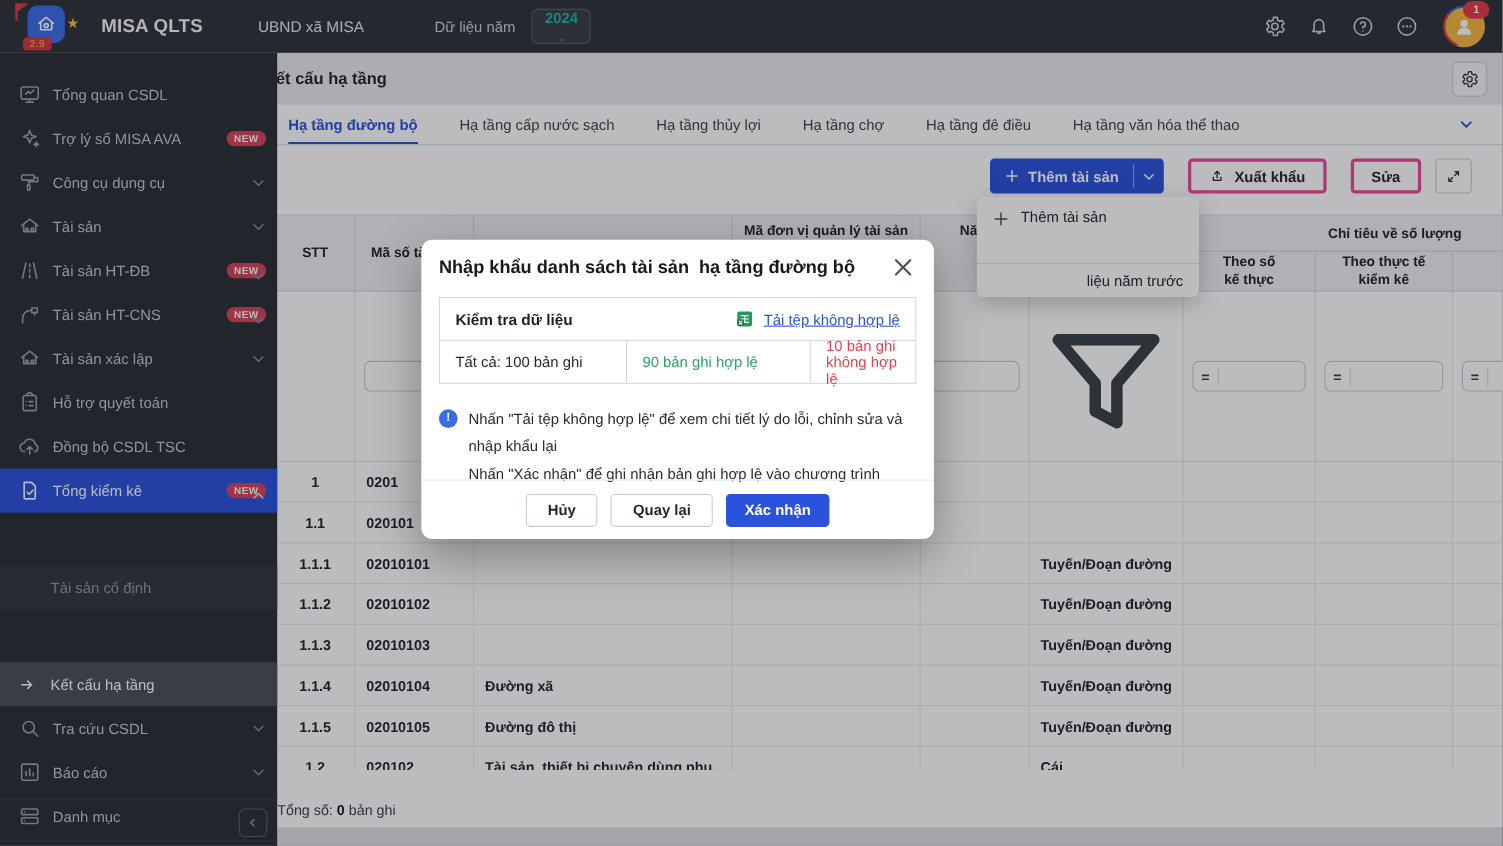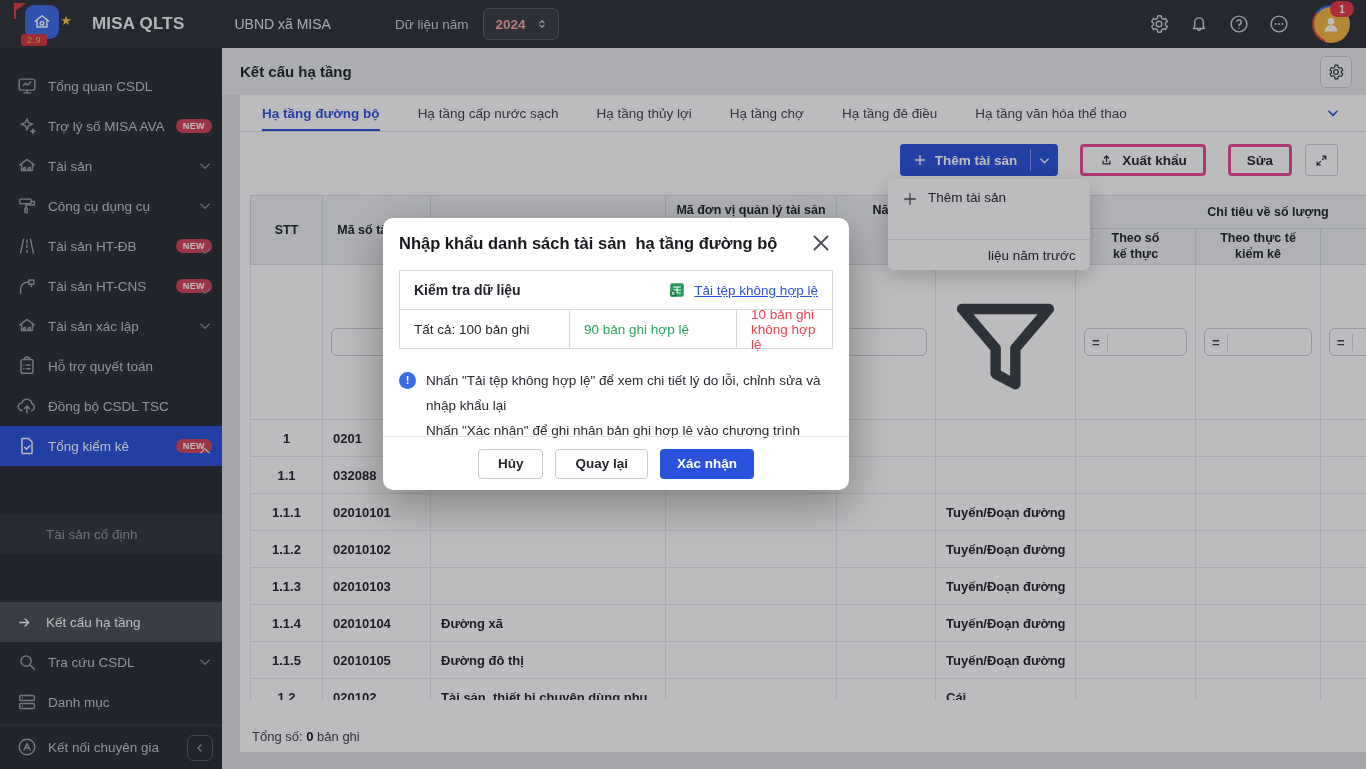--- a/index.html
+++ b/index.html
@@ -11,30 +11,30 @@
   .topbar{position:absolute;left:0;top:0;width:1366px;height:48px;background:#30333a;display:flex;align-items:center;z-index:3;}
   .logo{position:relative;width:62px;height:44px;margin-left:12px;flex:0 0 auto;}
   .logo-sq{position:absolute;left:13px;top:3px;width:34px;height:34px;border-radius:9px;background:#3b6ce8;display:flex;align-items:center;justify-content:center;}
   .logo-flag{position:absolute;left:2px;top:1px;width:0;height:0;border-top:9px solid #e13b47;border-right:12px solid transparent;}
   .logo-pole{position:absolute;left:2px;top:1px;width:2px;height:16px;background:#e13b47;}
   .logo-star{position:absolute;right:2px;top:12px;color:#f5c242;font-size:13px;line-height:13px;}
   .logo-ver{position:absolute;left:9px;bottom:0px;background:#d8353f;color:#f5c242;font-size:9px;font-weight:normal;padding:1px 6px;border-radius:3px;letter-spacing:.5px;}
   .app-title{color:#f2f4f6;font-size:17px;font-weight:bold;margin-left:18px;letter-spacing:.2px;}
   .org-name{color:#e6e9ec;font-size:14px;margin-left:50px;}
   .year-label{color:#ced2d8;font-size:13.5px;margin-left:64px;}
-  .year-select{display:flex;align-items:center;gap:10px;margin-left:14px;height:30px;padding:0 10px 0 12px;border:1px solid #5a5e66;border-radius:6px;background:#3a3d45;color:#fca5a5;font-size:13.5px;font-weight:bold;cursor:pointer;}
+  .year-select{display:flex;align-items:center;gap:10px;margin-left:14px;height:30px;padding:0 10px 0 12px;border:1px solid #5a5e66;border-radius:6px;background:#3a3d45;color:#14b8a6;font-size:13.5px;font-weight:bold;cursor:pointer;flex-direction:column;}
   .tb-right{margin-left:auto;display:flex;align-items:center;gap:18px;margin-right:16px;}
   .tb-icon{width:22px;height:22px;color:#ccd1d8;cursor:pointer;}
   .avatar-wrap{position:relative;width:38px;height:38px;margin-left:4px;}
   .avatar-ring{position:absolute;inset:0;border-radius:50%;background:conic-gradient(from 200deg,#e13b47 0 30%,#2e63e8 30% 62%,#f4b840 62% 100%);}
   .avatar{position:absolute;inset:2px;border-radius:50%;background:#f4b840;display:flex;align-items:center;justify-content:center;overflow:hidden;}
   .avatar-badge{position:absolute;right:-4px;top:-4px;min-width:16px;height:16px;border-radius:8px;background:#e8384a;color:#fff;font-size:10px;font-weight:bold;display:flex;align-items:center;justify-content:center;padding:0 4px;}
 
   
-  .sidebar{position:absolute;left:0;top:48px;width:222px;height:721px;background:#2b2e35;z-index:2;}
+  .sidebar{position:absolute;left:0;top:48px;width:252px;height:721px;background:#2b2e35;z-index:2;}
   .sb-menu{padding-top:18px;}
   .sb-item{position:relative;height:40px;display:flex;align-items:center;color:#c3c7cd;font-size:13.5px;cursor:pointer;}
   .sb-ic{width:22px;height:22px;margin-left:16px;margin-right:10px;color:#9aa0a8;flex:0 0 auto;}
   .sb-label{white-space:nowrap;}
   .sb-badge{margin-left:auto;margin-right:10px;background:#d6455a;color:#fff;font-size:9px;font-weight:bold;padding:2px 7px;border-radius:8px;letter-spacing:.4px;}
   .sb-chev{width:14px;height:14px;color:#8b9097;position:absolute;right:10px;top:13px;}
   .sb-item.has-badge .sb-chev{top:18px;}
   .sb-item.active{background:#2a52dd;color:#fff;}
   .sb-item.active .sb-ic{color:#fff;}
   .sb-item.active .sb-chev{color:#dfe5ff;}
@@ -200,48 +200,48 @@
               <path d="M12 4l1.7 4.6L18.3 10l-4.6 1.7L12 16.3l-1.7-4.6L5.7 10l4.6-1.7z"></path>
               <path d="M18.5 15.5l.6 1.6 1.6.6-1.6.6-.6 1.6-.6-1.6-1.6-.6 1.6-.6z"></path>
             </svg>
           </span>
           <span class="sb-label">Trợ lý số MISA AVA</span>
           <span class="sb-badge">NEW</span>
         </div>
         <div class="sb-item">
           <span class="sb-ic">
             <svg width="22" height="22" viewBox="0 0 24 24" fill="none" stroke="currentColor" stroke-width="1.6" stroke-linecap="round" stroke-linejoin="round">
+              <rect x="4" y="4.5" width="12.5" height="5" rx="1.2"></rect>
+              <path d="M16.5 7H20v4h-9v3"></path>
+              <rect x="9.8" y="14" width="2.4" height="5.5" rx="0.9"></rect>
+            </svg>
+          </span>
+          <span class="sb-label">Công cụ dụng cụ</span>
+          <span class="sb-chev">
+            <svg width="14" height="14" viewBox="0 0 24 24" fill="none" stroke="currentColor" stroke-width="2.2" stroke-linecap="round" stroke-linejoin="round">
+              <path d="M5 9l7 7 7-7"></path>
+            </svg>
+          </span>
+        </div>
+        <div class="sb-item">
+          <span class="sb-ic">
+            <svg width="22" height="22" viewBox="0 0 24 24" fill="none" stroke="currentColor" stroke-width="1.6" stroke-linecap="round" stroke-linejoin="round">
               <path d="M4 11l8-6.3L20 11"></path>
               <path d="M6 9.8V17h12V9.8"></path>
               <circle cx="9.3" cy="14.8" r="1.3"></circle>
               <circle cx="14.7" cy="14.8" r="1.3"></circle>
             </svg>
           </span>
           <span class="sb-label">Tài sản</span>
           <span class="sb-chev">
             <svg width="14" height="14" viewBox="0 0 24 24" fill="none" stroke="currentColor" stroke-width="2.2" stroke-linecap="round" stroke-linejoin="round">
               <path d="M5 9l7 7 7-7"></path>
             </svg>
           </span>
         </div>
-        <div class="sb-item">
-          <span class="sb-ic">
-            <svg width="22" height="22" viewBox="0 0 24 24" fill="none" stroke="currentColor" stroke-width="1.6" stroke-linecap="round" stroke-linejoin="round">
-              <rect x="4" y="4.5" width="12.5" height="5" rx="1.2"></rect>
-              <path d="M16.5 7H20v4h-9v3"></path>
-              <rect x="9.8" y="14" width="2.4" height="5.5" rx="0.9"></rect>
-            </svg>
-          </span>
-          <span class="sb-label">Công cụ dụng cụ</span>
-          <span class="sb-chev">
-            <svg width="14" height="14" viewBox="0 0 24 24" fill="none" stroke="currentColor" stroke-width="2.2" stroke-linecap="round" stroke-linejoin="round">
-              <path d="M5 9l7 7 7-7"></path>
-            </svg>
-          </span>
-        </div>
         <div class="sb-item has-badge">
           <span class="sb-ic">
             <svg width="22" height="22" viewBox="0 0 24 24" fill="none" stroke="currentColor" stroke-width="1.6" stroke-linecap="round" stroke-linejoin="round">
               <path d="M8.2 4.5L5 19.5M15.8 4.5L19 19.5"></path>
               <path d="M12 5.5v2.6M12 11v2.6M12 16.5v2.6"></path>
             </svg>
           </span>
           <span class="sb-label">Tài sản HT-ĐB</span>
           <span class="sb-badge">NEW</span>
           <span class="sb-chev">
@@ -328,20 +328,34 @@
           <span class="sb-label">Kết cấu hạ tầng</span>
         </div>
         <div class="sb-item">
           <span class="sb-ic">
             <svg width="22" height="22" viewBox="0 0 24 24" fill="none" stroke="currentColor" stroke-width="1.6" stroke-linecap="round" stroke-linejoin="round">
               <circle cx="11" cy="11" r="5.6"></circle>
               <path d="M15.4 15.4L20 20"></path>
             </svg>
           </span>
           <span class="sb-label">Tra cứu CSDL</span>
+          <span class="sb-chev">
+            <svg width="14" height="14" viewBox="0 0 24 24" fill="none" stroke="currentColor" stroke-width="2.2" stroke-linecap="round" stroke-linejoin="round">
+              <path d="M5 9l7 7 7-7"></path>
+            </svg>
+          </span>
+        </div>
+        <div class="sb-item">
+          <span class="sb-ic">
+            <svg width="22" height="22" viewBox="0 0 24 24" fill="none" stroke="currentColor" stroke-width="1.6" stroke-linecap="round" stroke-linejoin="round">
+              <rect x="4" y="4" width="16" height="16" rx="2"></rect>
+              <path d="M8.5 15.5v-4.2M12 15.5V8.8M15.5 15.5v-2.6"></path>
+            </svg>
+          </span>
+          <span class="sb-label">Báo cáo</span>
           <span class="sb-chev">
             <svg width="14" height="14" viewBox="0 0 24 24" fill="none" stroke="currentColor" stroke-width="2.2" stroke-linecap="round" stroke-linejoin="round">
               <path d="M5 9l7 7 7-7"></path>
             </svg>
           </span>
         </div>
         <div class="sb-item">
           <span class="sb-ic">
             <svg width="22" height="22" viewBox="0 0 24 24" fill="none" stroke="currentColor" stroke-width="1.6" stroke-linecap="round" stroke-linejoin="round">
               <rect x="4" y="4.8" width="16" height="5.6" rx="1.2"></rect>
@@ -504,21 +518,21 @@
               <td></td>
               <td></td>
               <td></td>
               <td></td>
               <td></td>
               <td></td>
               <td></td>
             </tr>
             <tr>
               <td class="c">1.1</td>
-              <td>032088</td>
+              <td>020101</td>
               <td></td>
               <td></td>
               <td></td>
               <td></td>
               <td></td>
               <td></td>
               <td></td>
             </tr>
             <tr>
               <td class="c">1.1.1</td>

